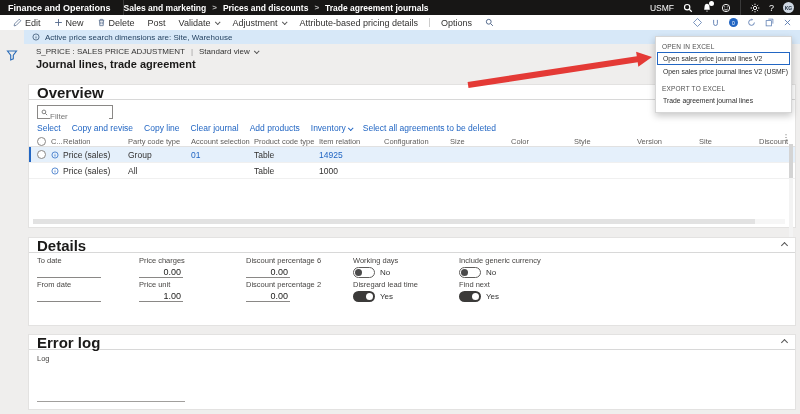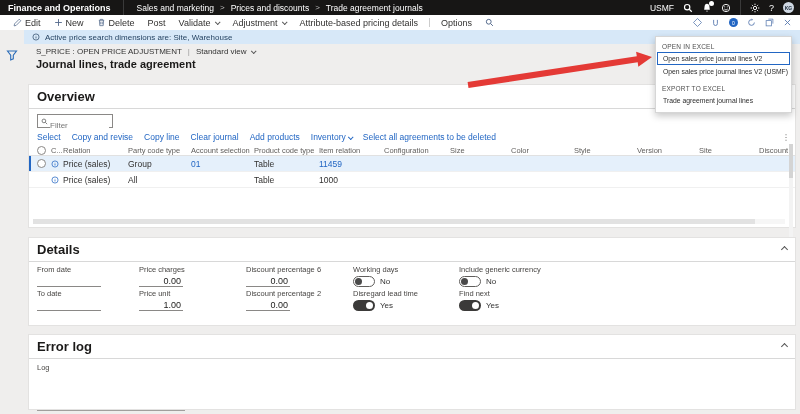--- a/index.html
+++ b/index.html
@@ -4,21 +4,21 @@
 <style>
   * { margin:0; padding:0; box-sizing:border-box; }
   html,body { width:800px; height:414px; }
   body { font-family:"Liberation Sans", sans-serif; background:#efeeed; overflow:hidden; }
   #root { position:relative; width:800px; height:414px; background:#efeeed; }
 
   
   .topbar { position:absolute; left:0; top:0; width:800px; height:15px; background:#171615; display:flex; align-items:center; color:#fff; }
   .brand { font-size:9px; font-weight:bold; padding:0 12px 0 8px; white-space:nowrap; }
   .tb-div { width:1px; height:15px; background:#3a3a3a; }
-  .crumbs { display:flex; align-items:center; gap:6px; margin-left:13px; font-size:8.5px; white-space:nowrap; }
+  .crumbs { display:flex; align-items:center; gap:6px; margin-left:0; font-size:8.5px; white-space:nowrap;font-weight:bold; }
   .crumb-sep { color:#bdbdbd; font-size:8px; }
   .tb-right { margin-left:auto; display:flex; align-items:center; gap:9px; padding-right:6px; }
   .tb-right .txt { font-size:8.5px; }
   .tb-icon { width:10px; height:10px; display:inline-flex; align-items:center; justify-content:center; color:#fff; position:relative; }
   .tb-icon svg { width:10px; height:10px; }
   .badge-dot { position:absolute; right:-2px; top:-2px; width:5px; height:5px; background:#fff; border-radius:50%; }
   .qmark { font-size:9px; color:#fff; }
   .avatar { width:11px; height:11px; border-radius:50%; background:#cfd8e3; color:#22303f; font-size:5px; font-weight:bold; display:flex; align-items:center; justify-content:center; }
 
   
@@ -38,21 +38,21 @@
 
   
   .funnel { position:absolute; left:6px; top:47px; width:12px; height:12px; color:#2b6cb8; }
   .funnel svg { width:12px; height:12px; }
   .subhead { position:absolute; left:36px; top:47px; font-size:8px; color:#333; display:flex; align-items:center; gap:6px; }
   .subhead .pipe { color:#999; }
   .pagetitle { position:absolute; left:36px; top:58px; font-size:11px; font-weight:bold; color:#1b1a19; }
 
   
   .card { position:absolute; left:28px; width:768px; background:#fff; border:1px solid #e3e2e1; }
-  .card-hd { height:24px; display:flex; align-items:center; padding:0 8px; font-size:13px; font-weight:bold; color:#1b1a19; border-bottom:1px solid #d8d8d8; }
+  .card-hd { height:15px; display:flex; align-items:center; padding:0 8px; font-size:15px; font-weight:bold; color:#1b1a19; border-bottom:1px solid #d8d8d8; }
   .chev-up { margin-left:auto; width:5px; height:5px; border-right:1px solid #555; border-bottom:1px solid #555; transform:rotate(-135deg); }
 
   #overview-card { top:84px; height:144px; }
   .filterbox { margin:5px 0 0 8px; width:76px; height:14px; border:1px solid #8a8886; display:flex; align-items:center; padding:0 3px; gap:2px; background:#fff; }
   .filterbox svg { width:7px; height:7px; color:#666; flex:none; }
   .filterbox input { border:none; outline:none; width:100%; font-size:8px; font-family:"Liberation Sans",sans-serif; color:#333;margin-top:8px; }
   .filterbox input::placeholder { color:#767676; }
   .linksrow { display:flex; align-items:center; gap:11px; margin:4px 0 0 8px; font-size:8.5px; color:#2266c3; white-space:nowrap; }
   .linksrow .chev { border-color:#2266c3; }
 
@@ -224,21 +224,21 @@
     <span>Active price search dimensions are: Site, Warehouse</span>
     <span class="banner-close">✕</span>
   </div>
 
   <span class="funnel">
     <svg viewBox="0 0 12 12" fill="none" stroke="currentColor" stroke-width="1.1">
         <path d="M1.5 2h9L7.3 6.2v3.6L4.7 11V6.2z"></path>
       </svg>
   </span>
   <div class="subhead">
-    <span>S_PRICE : OPEN PRICE ADJUSTMENT</span>
+    <span>S_PRICE : SALES PRICE ADJUSTMENT</span>
     <span class="pipe">|</span>
     <span>
       <span>Standard view</span>
       <span class="chev"></span>
     </span>
   </div>
   <div class="pagetitle">Journal lines, trade agreement</div>
 
   <div class="card" id="overview-card">
     <div class="card-hd">
@@ -283,21 +283,21 @@
       <div class="grow grow-data selected">
         <span class="radio"></span>
         <span class="info-i"><svg viewBox="0 0 12 12" fill="none" stroke="currentColor" stroke-width="1.1">
               <circle cx="6" cy="6" r="4.6"></circle>
               <path d="M6 5.2v3M6 3.4v.2"></path>
             </svg></span>
         <span>Price (sales)</span>
         <span>Group</span>
         <span class="cell-link">01</span>
         <span>Table</span>
-        <span class="cell-link">11459</span>
+        <span class="cell-link">14925</span>
         <span></span>
           <span></span>
           <span></span>
           <span></span>
           <span></span>
           <span></span>
           <span></span>
       </div>
 
       <div class="grow grow-data">
@@ -332,25 +332,25 @@
   <div style="position:absolute; left:782px; top:133px; font-size:8px; color:#605e5c;">⋮</div>
 
   <div class="card" id="details-card">
     <div class="card-hd">
       <span>Details</span>
       <span class="chev-up"></span>
     </div>
     <div class="det-body">
       <div>
         <div class="field">
+          <div class="flabel">To date</div>
+          <div class="uline w-date"></div>
+        </div>
+        <div class="field">
           <div class="flabel">From date</div>
-          <div class="uline w-date"></div>
-        </div>
-        <div class="field">
-          <div class="flabel">To date</div>
           <div class="uline w-date"></div>
         </div>
       </div>
       <div>
         <div class="field">
           <div class="flabel">Price charges</div>
           <div class="uline w-num">0.00</div>
         </div>
         <div class="field">
           <div class="flabel">Price unit</div>

